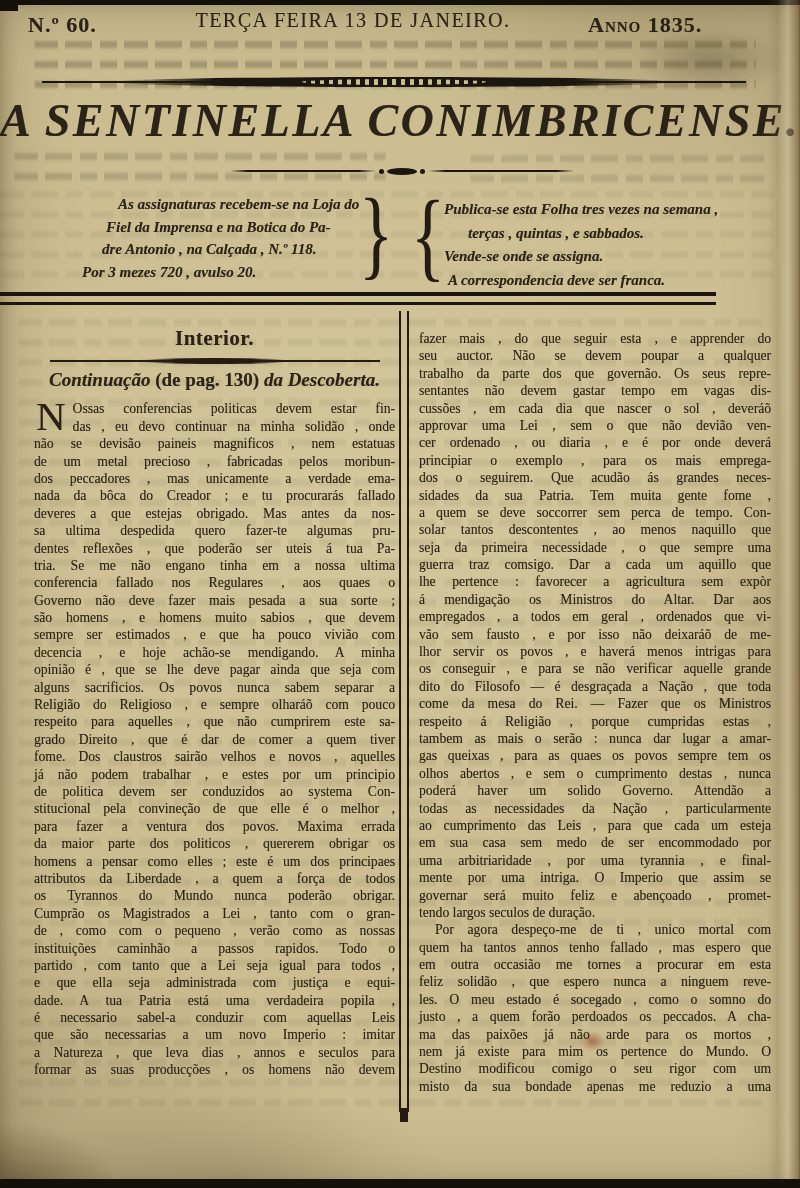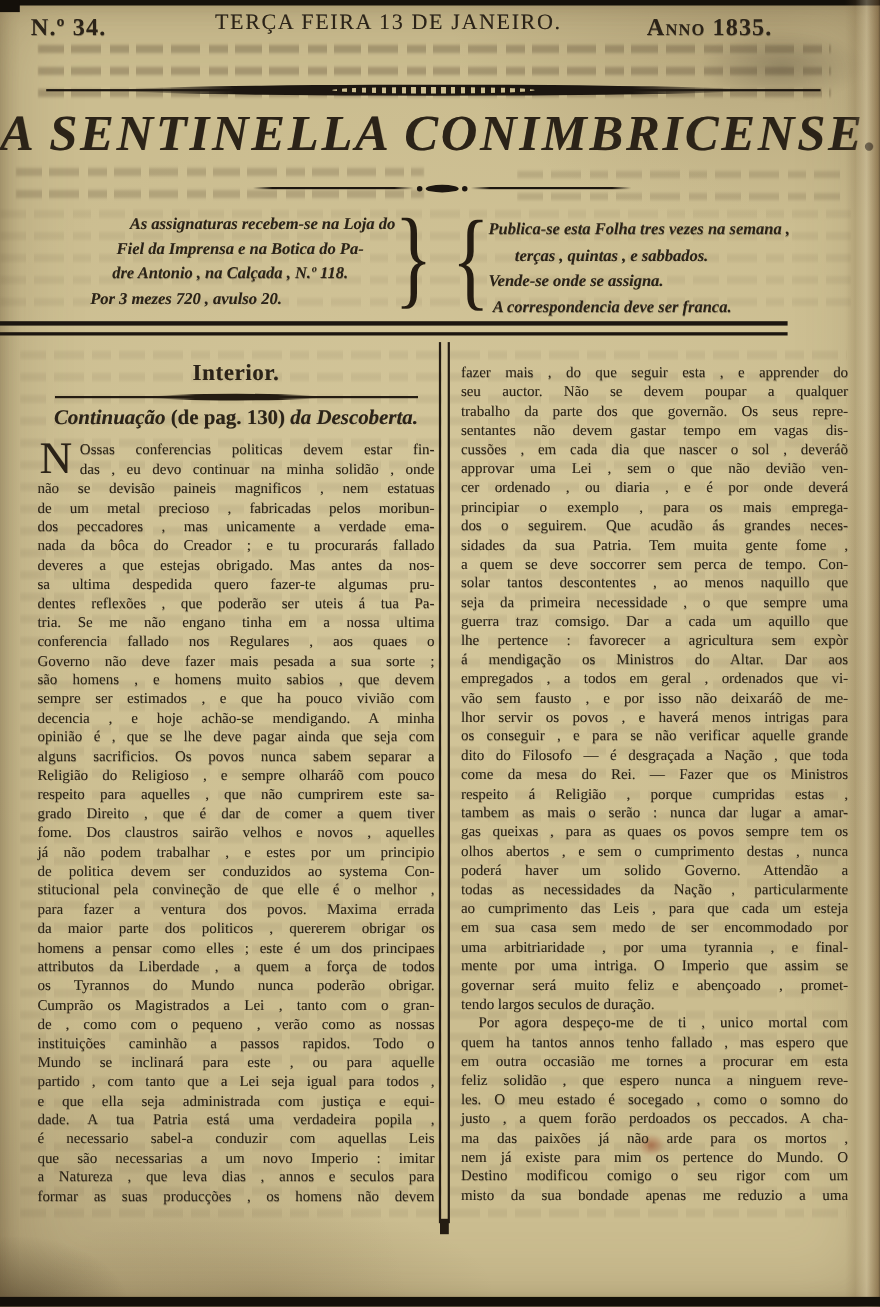--- a/index.html
+++ b/index.html
@@ -110,21 +110,21 @@
 
   <div class="ghost g1"></div>
   <div class="ghost g2"></div>
   <div class="ghost g3"></div>
   <div class="ghost g4"></div>
   <div class="ghost g5"></div>
   <div class="smudge-tr"></div>
   <div class="stain-red"></div>
   <div class="corner-bl"></div>
 
-  <div class="abs hdr-issue txt">N.º 34.</div>
+  <div class="abs hdr-issue txt">N.º 60.</div>
   <div class="abs hdr-date txt">TERÇA FEIRA 13 DE JANEIRO.</div>
   <div class="abs hdr-year txt">Anno 1835.</div>
 
   <div class="abs fat-rule">
     <div class="thin"></div>
     <div class="swell"></div>
     <div class="pat"></div>
   </div>
 
   <div class="abs masthead txt">A SENTINELLA CONIMBRICENSE.</div>
@@ -194,21 +194,20 @@
             <div class="tl">de politica devem ser conduzidos ao systema Con-</div>
             <div class="tl">stitucional pela convineção de que elle é o melhor ,</div>
             <div class="tl">para fazer a ventura dos povos. Maxima errada</div>
             <div class="tl">da maior parte dos politicos , quererem obrigar os</div>
             <div class="tl">homens a pensar como elles ; este é um dos principaes</div>
             <div class="tl">attributos da Liberdade , a quem a força de todos</div>
             <div class="tl">os Tyrannos do Mundo nunca poderão obrigar.</div>
             <div class="tl">Cumprão os Magistrados a Lei , tanto com o gran-</div>
             <div class="tl">de , como com o pequeno , verão como as nossas</div>
             <div class="tl">instituições caminhão a passos rapidos. Todo o</div>
-            <div class="tl">Mundo se inclinará para este , ou para aquelle</div>
             <div class="tl">partido , com tanto que a Lei seja igual para todos ,</div>
             <div class="tl">e que ella seja administrada com justiça e equi-</div>
             <div class="tl">dade. A tua Patria está uma verdadeira popila ,</div>
             <div class="tl">é necessario sabel-a conduzir com aquellas Leis</div>
             <div class="tl">que são necessarias a um novo Imperio : imitar</div>
             <div class="tl">a Natureza , que leva dias , annos e seculos para</div>
             <div class="tl">formar as suas producções , os homens não devem</div>
           </div>
         </div>
     </div>

